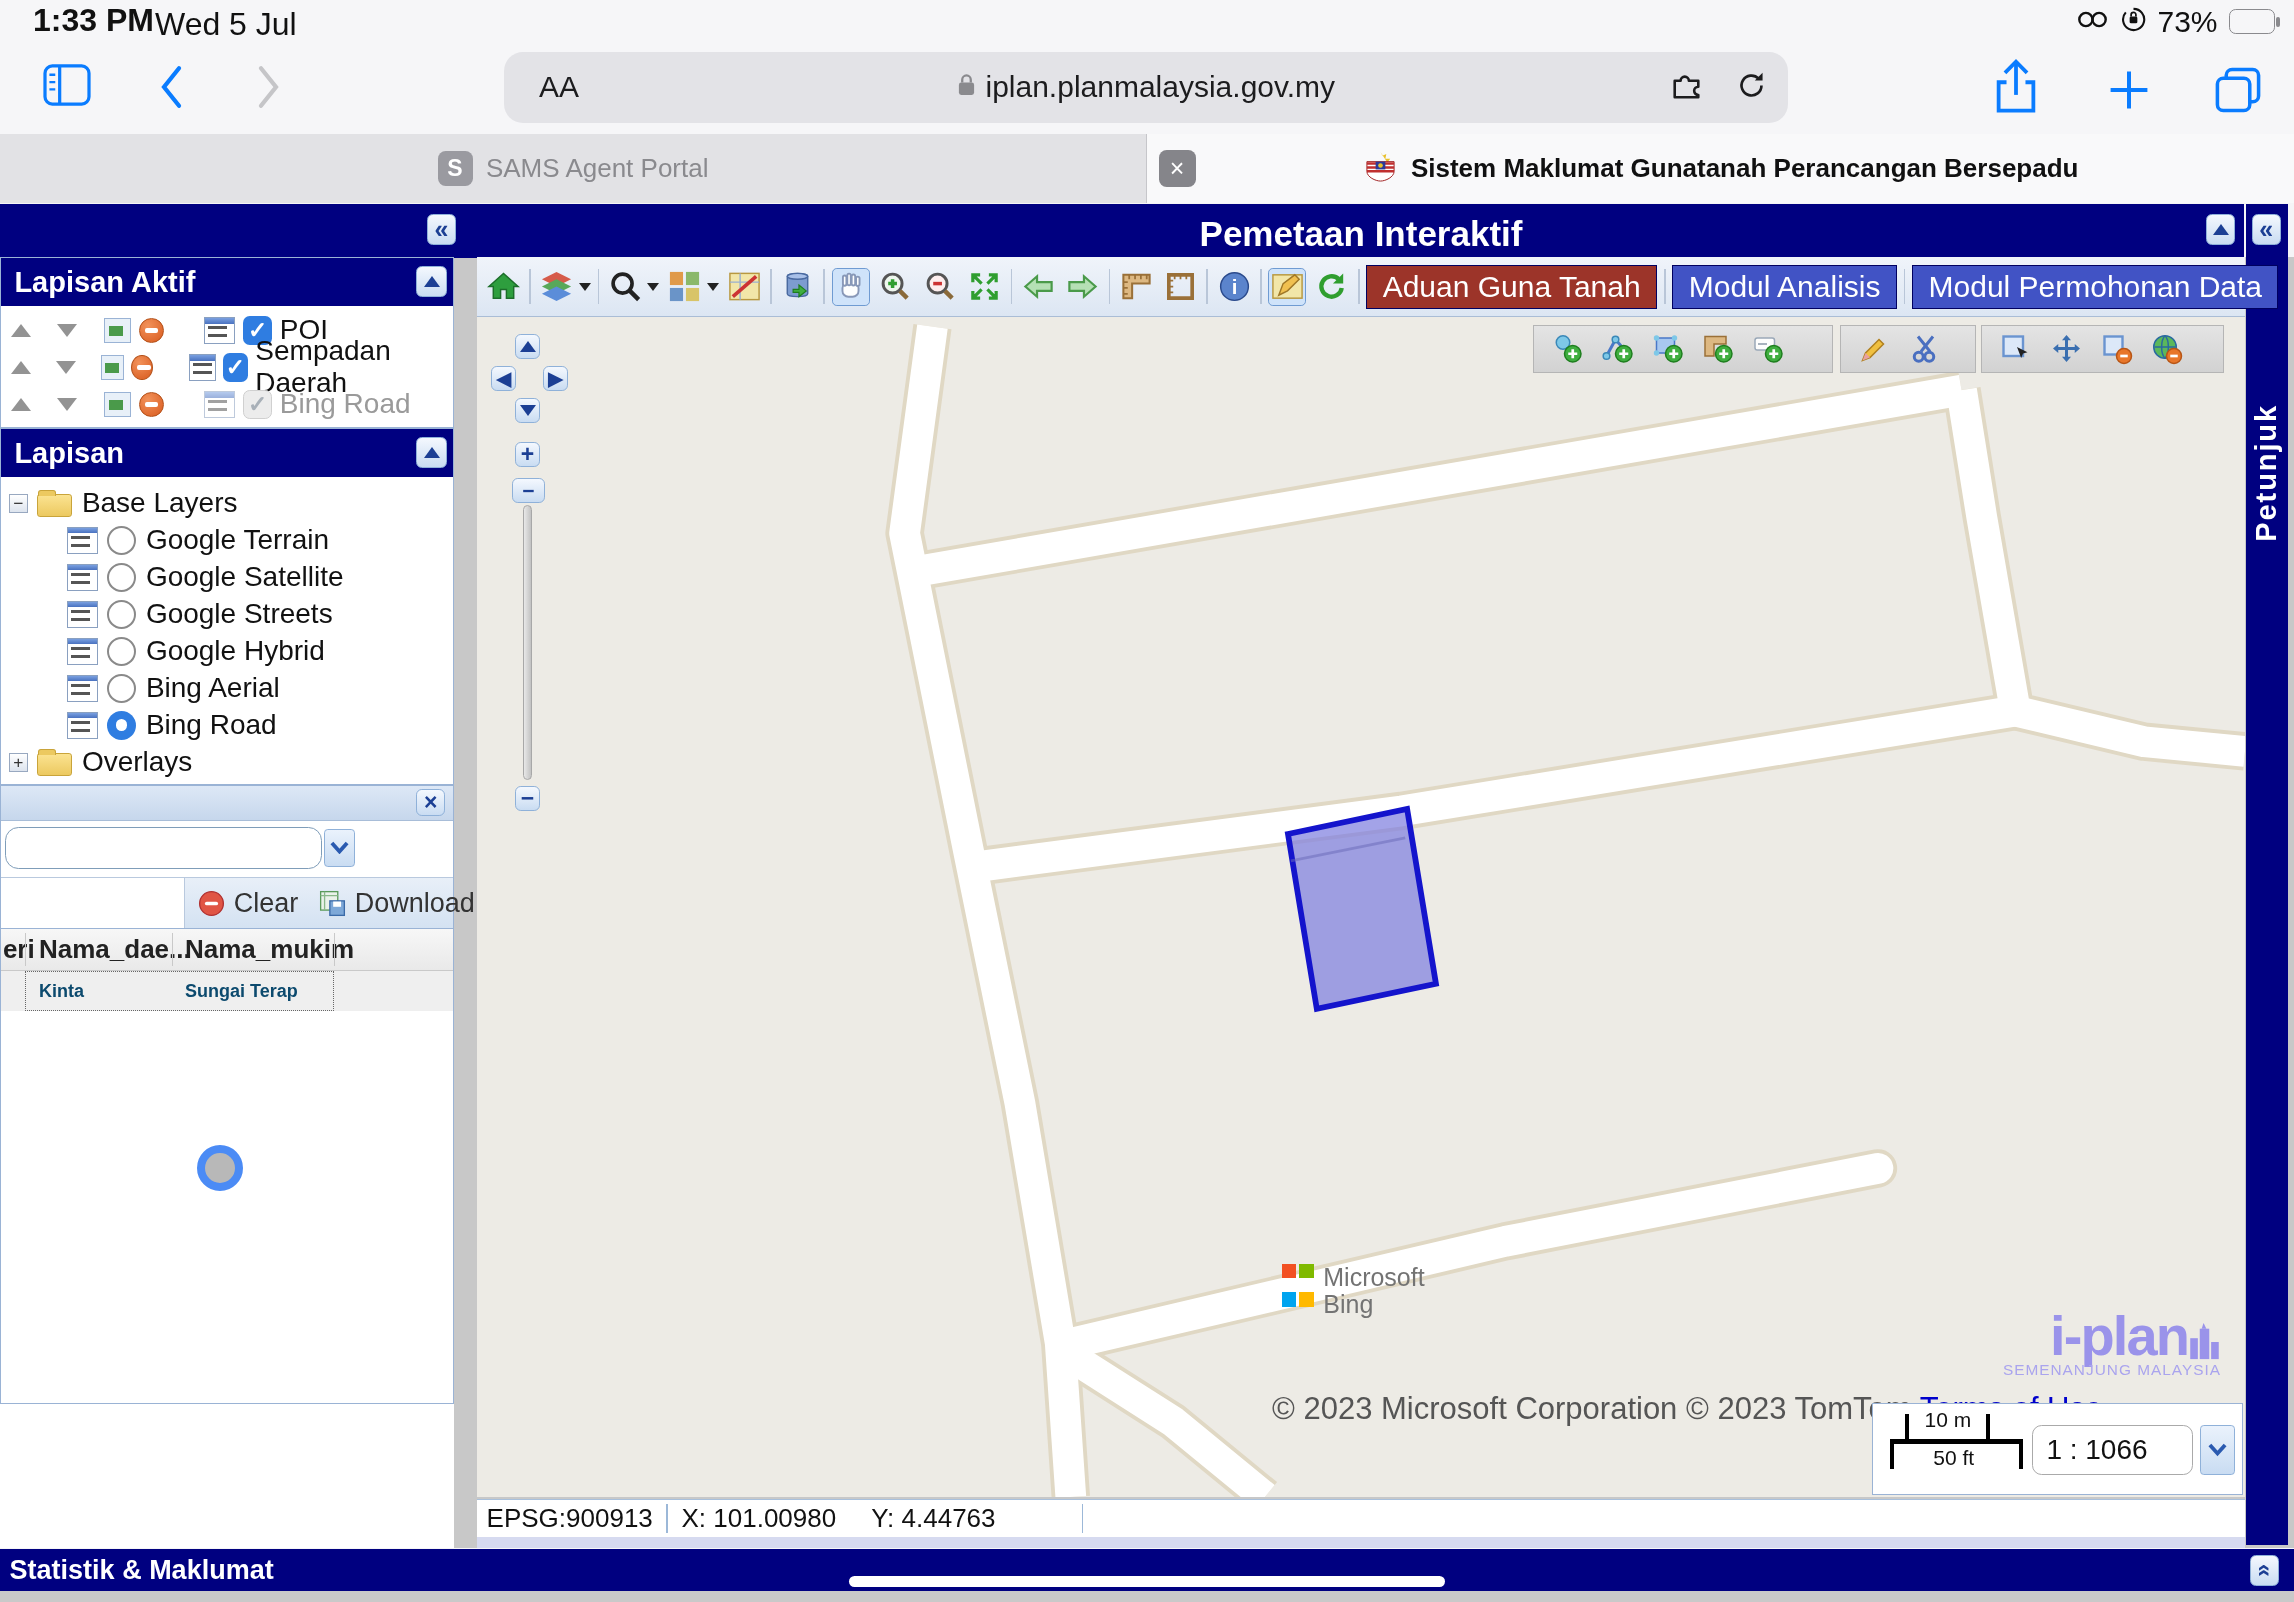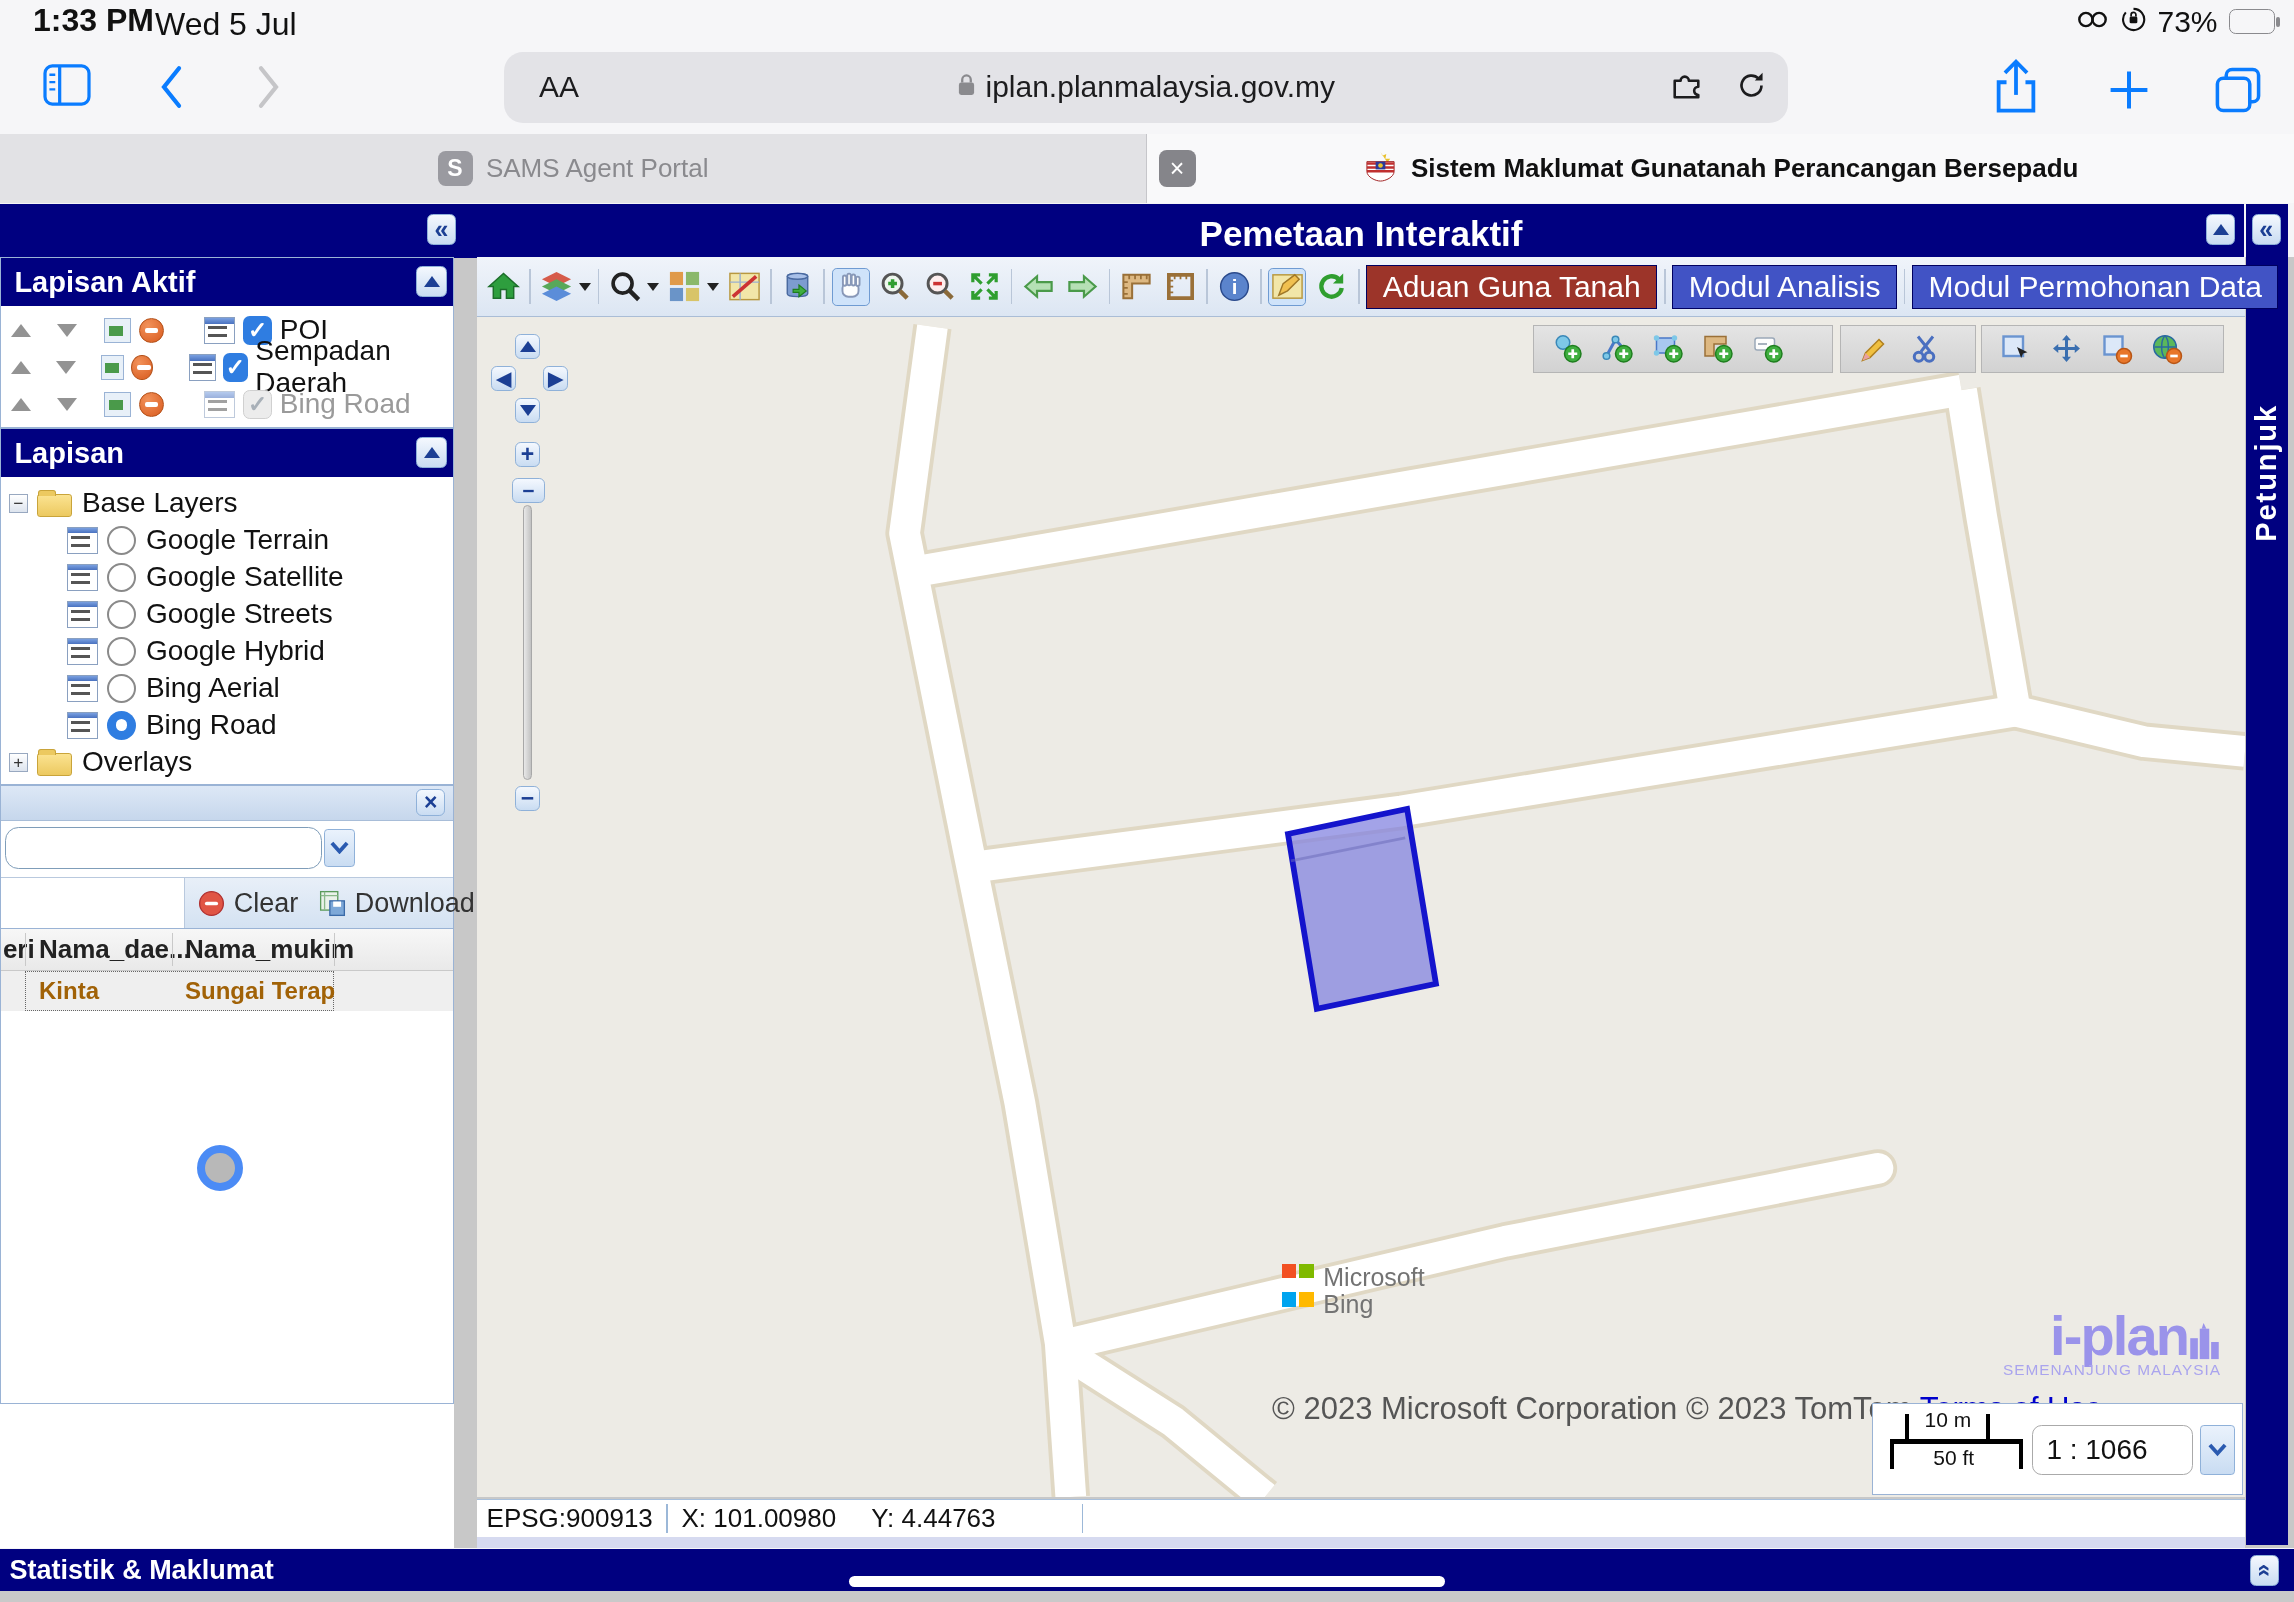--- a/index.html
+++ b/index.html
@@ -62,21 +62,21 @@
   .folder:before{content:"";position:absolute;left:0;top:-4.8px;width:15.4px;height:4.8px;background:#ecc960;border:1px solid #c9a43a;border-bottom:none;border-radius:2.9px 2.9px 0 0;}
   .tree-row{display:flex;align-items:center;gap:9.6px;height:37px;font-size:28px;color:#111;}
   
   .s-titlebar{background:linear-gradient(#dde8f6,#c6d7ec);border-bottom:1px solid #a8bdd8;}
   .combo{border:1.9px solid #7f9db9;border-radius:13.4px;background:#fff;}
   .combo-btn{background:linear-gradient(#eaf2fc,#c9dcf2);border:1.9px solid #8fb1d9;border-radius:3.8px;display:flex;align-items:center;justify-content:center;}
   .s-toolbar{background:linear-gradient(#e8eff8,#d4e2f2);border-top:1px solid #b9c9de;border-bottom:1.9px solid #9ab3d5;display:flex;align-items:center;font-size:27px;color:#333;padding-left:28px;}
   .thead{background:linear-gradient(#f7f7f7,#e9e9e9);border-bottom:1px solid #c9c9c9;font-size:26px;color:#222;}
   .tcell{position:absolute;top:0;height:100%;display:flex;align-items:center;font-weight:bold;}
   .vline{position:absolute;top:3.8px;bottom:3.8px;width:1px;background:#c9c9c9;}
-  .drow{font-size:24px;color:#a16207;background:#efefef;}
+  .drow{font-size:18px;color:#0c4a6e;background:#efefef;}
   .dotted{outline:1.9px dotted #666;outline-offset:-1.9px;}
   
   .map-toolbar{left:477px;top:257px;width:1768px;height:60px;background:linear-gradient(#f0f4fa,#dce6f3);border-bottom:1px solid #aabdd6;display:flex;align-items:center;gap:6.7px;padding-left:7.7px;}
   .ticon{width:38px;height:38px;display:flex;align-items:center;justify-content:center;flex:none;}
   .ticon svg{width:35px;height:35px;}
   .ticon.active{background:#cfe3fa;border:1.9px solid #6f9bd2;border-radius:4.8px;}
   .tsep{width:1.9px;height:35px;background:#b9c6d8;flex:none;}
   .caret{width:0;height:0;border-left:6.7px solid transparent;border-right:6.7px solid transparent;border-top:8.6px solid #222;flex:none;margin-left:-3.8px;}
   .nav-btn{height:44px;display:flex;align-items:center;justify-content:center;border:1.9px solid #000060;color:#fff;font-size:30px;padding:0 15.4px;flex:none;white-space:nowrap;}
   

